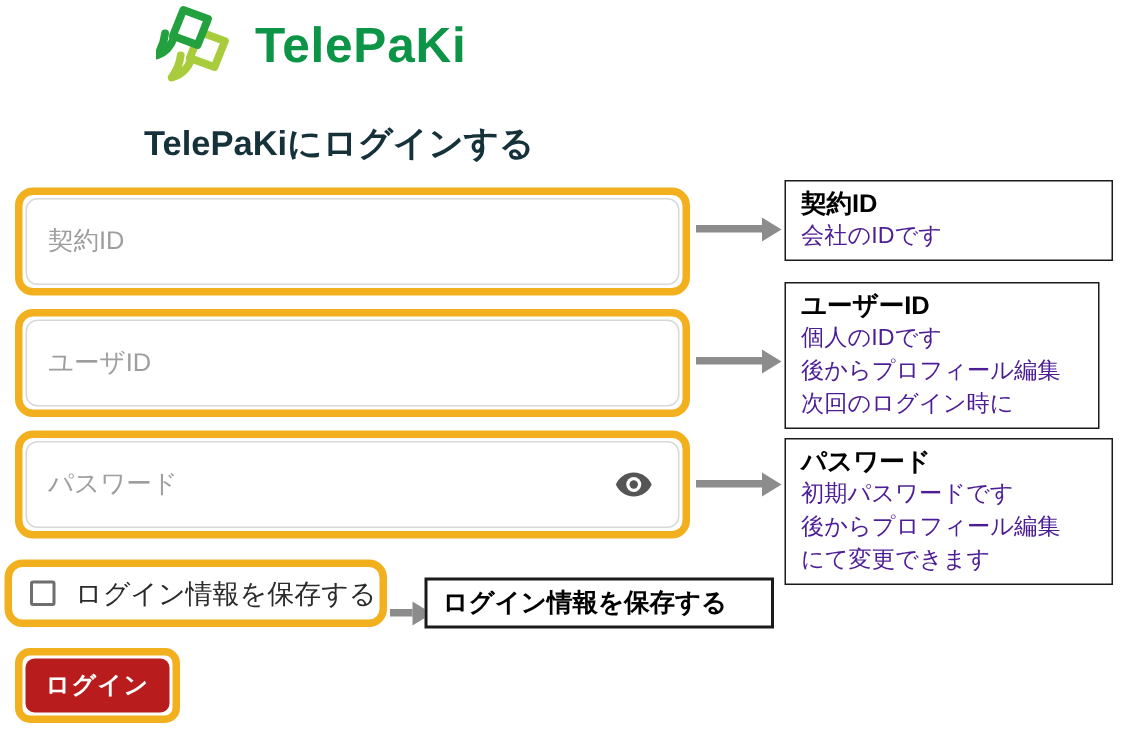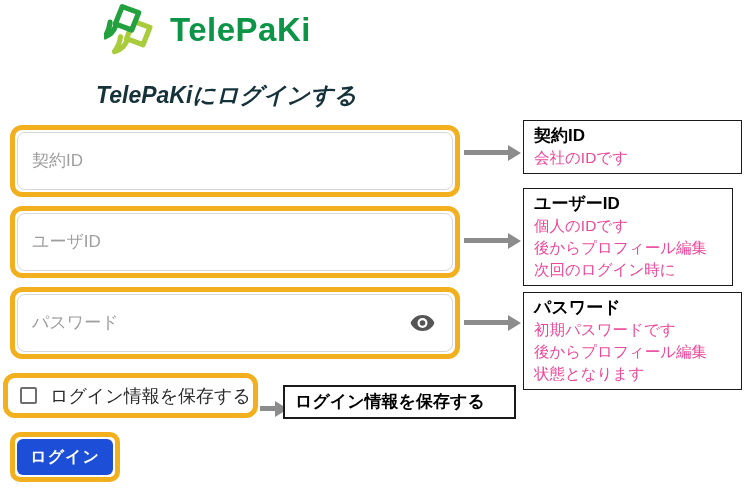--- a/index.html
+++ b/index.html
@@ -7,21 +7,21 @@
   body {
     font-family:"Liberation Sans","DejaVu Sans",sans-serif;
     width:752px; height:494px; position:relative; overflow:hidden;
     color:#1a1a1a;
   }
   
   .logo { position:absolute; left:104px; top:3px; display:flex; align-items:center; gap:14px; }
   .logo-word { font-size:33px; font-weight:800; color:#0c9447; letter-spacing:.5px;text-align:right; }
 
   
-  .heading { position:absolute; left:96px; top:80px; font-size:23px; font-weight:800; color:#15313a;font-style:italic; }
+  .heading { position:absolute; left:96px; top:80px; font-size:23px; font-weight:800; color:#15313a; }
 
   
   .hl { border:5px solid #f2b01e; border-radius:12px; padding:2px; background:#fff; position:absolute; }
 
   
   .field-wrap { left:10px; width:450px; height:72px; }
   .field-wrap input {
     width:100%; height:100%; border:1px solid #d8d8d8; border-radius:8px;
     font-size:17px; padding:0 44px 0 14px; color:#333; outline:none;
     font-family:inherit; background:#fff;
@@ -32,36 +32,36 @@
   
   .arrow { position:absolute; background:#8c8c8c; height:5px; }
   .arrow::after {
     content:""; position:absolute; right:-13px; top:50%; transform:translateY(-50%);
     border-left:13px solid #8c8c8c; border-top:8px solid transparent; border-bottom:8px solid transparent;
   }
 
   
   .callout { position:absolute; border:1px solid #1a1a1a; background:#fff; padding:4px 10px; }
   .callout-title { font-weight:800; font-size:17px; line-height:22px; color:#000; }
-  .callout-body { font-size:15.5px; line-height:22px; color:#ec4899; white-space:pre-line; }
+  .callout-body { font-size:15.5px; line-height:22px; color:#4c1d95; white-space:pre-line; }
   .callout.thick { border-width:2px; }
 
   
   .remember-wrap { left:3px; top:373px; width:255px; height:45px; }
   .remember-row { display:flex; align-items:center; gap:13px; height:100%; padding:0 10px; }
   .checkbox {
     width:17px; height:17px; border:2px solid #6e6e6e; border-radius:2px; background:#fff;
     flex:0 0 auto; cursor:pointer;
   }
   .remember-label { font-size:18px; color:#2b2b2b; white-space:nowrap; }
 
   
   .login-wrap { left:10px; top:432px; width:110px; height:50px; border-radius:10px; }
   .login-btn {
-    width:100%; height:100%; background:#1d4ed8; color:#fff; border:none; border-radius:6px;
+    width:100%; height:100%; background:#b91c1c; color:#fff; border:none; border-radius:6px;
     font-size:16px; font-weight:800; font-family:inherit; cursor:pointer; letter-spacing:1px;
   }
 </style>
 </head>
 <body>
 
 <div class="logo">
   <span style="line-height:0;">
     <svg width="52" height="54" viewBox="0 0 60 62">
       <g fill="none" stroke="#a9cc3d" stroke-width="6" stroke-linejoin="round" stroke-linecap="round">
@@ -112,21 +112,21 @@
   <div class="callout-title">ユーザーID</div>
   <div class="callout-body">個人のIDです
 後からプロフィール編集
 次回のログイン時に</div>
 </div>
 
 <div class="callout" style="left:523px; top:292px; width:219px;">
   <div class="callout-title">パスワード</div>
   <div class="callout-body">初期パスワードです
 後からプロフィール編集
-状態となります</div>
+にて変更できます</div>
 </div>
 
 <div class="hl remember-wrap">
   <div class="remember-row">
     <span class="checkbox"></span>
     <span class="remember-label">ログイン情報を保存する</span>
   </div>
 </div>
 
 <div class="callout thick" style="left:283px; top:385px; width:233px;">

